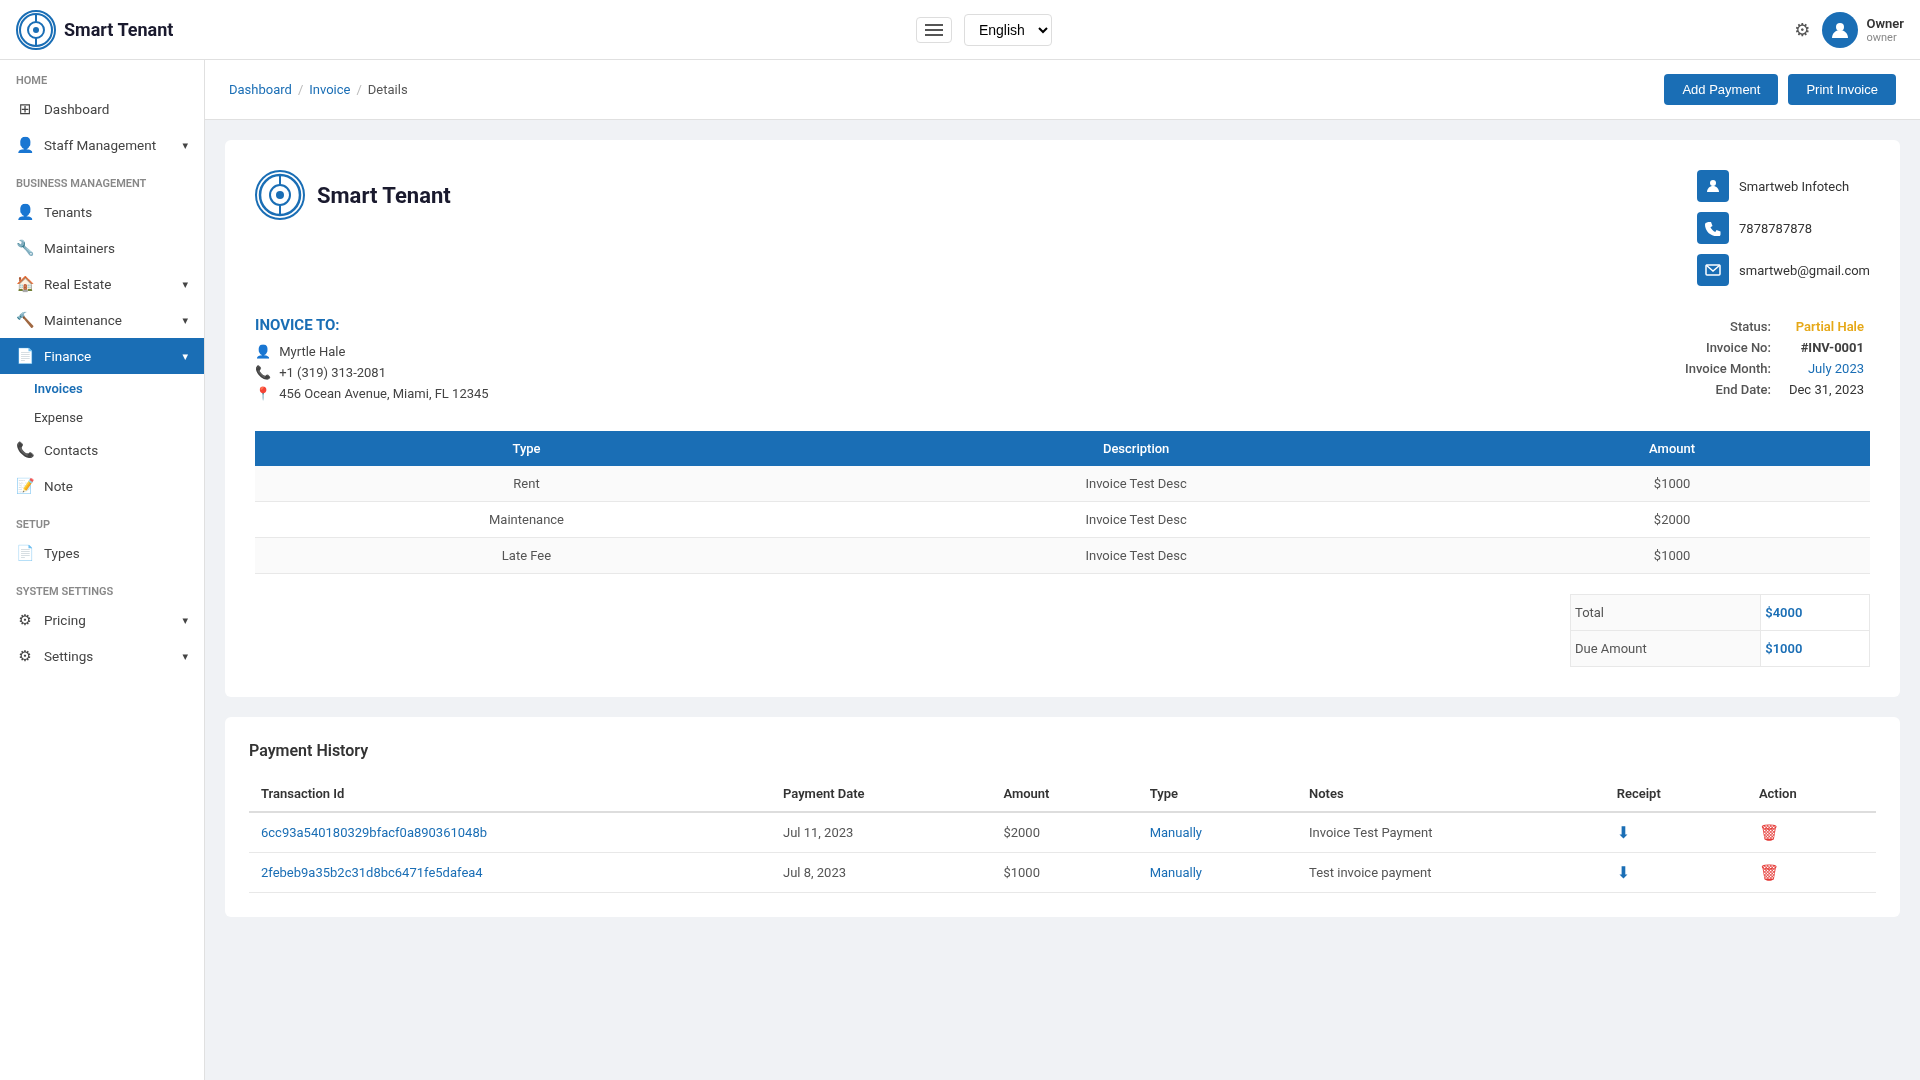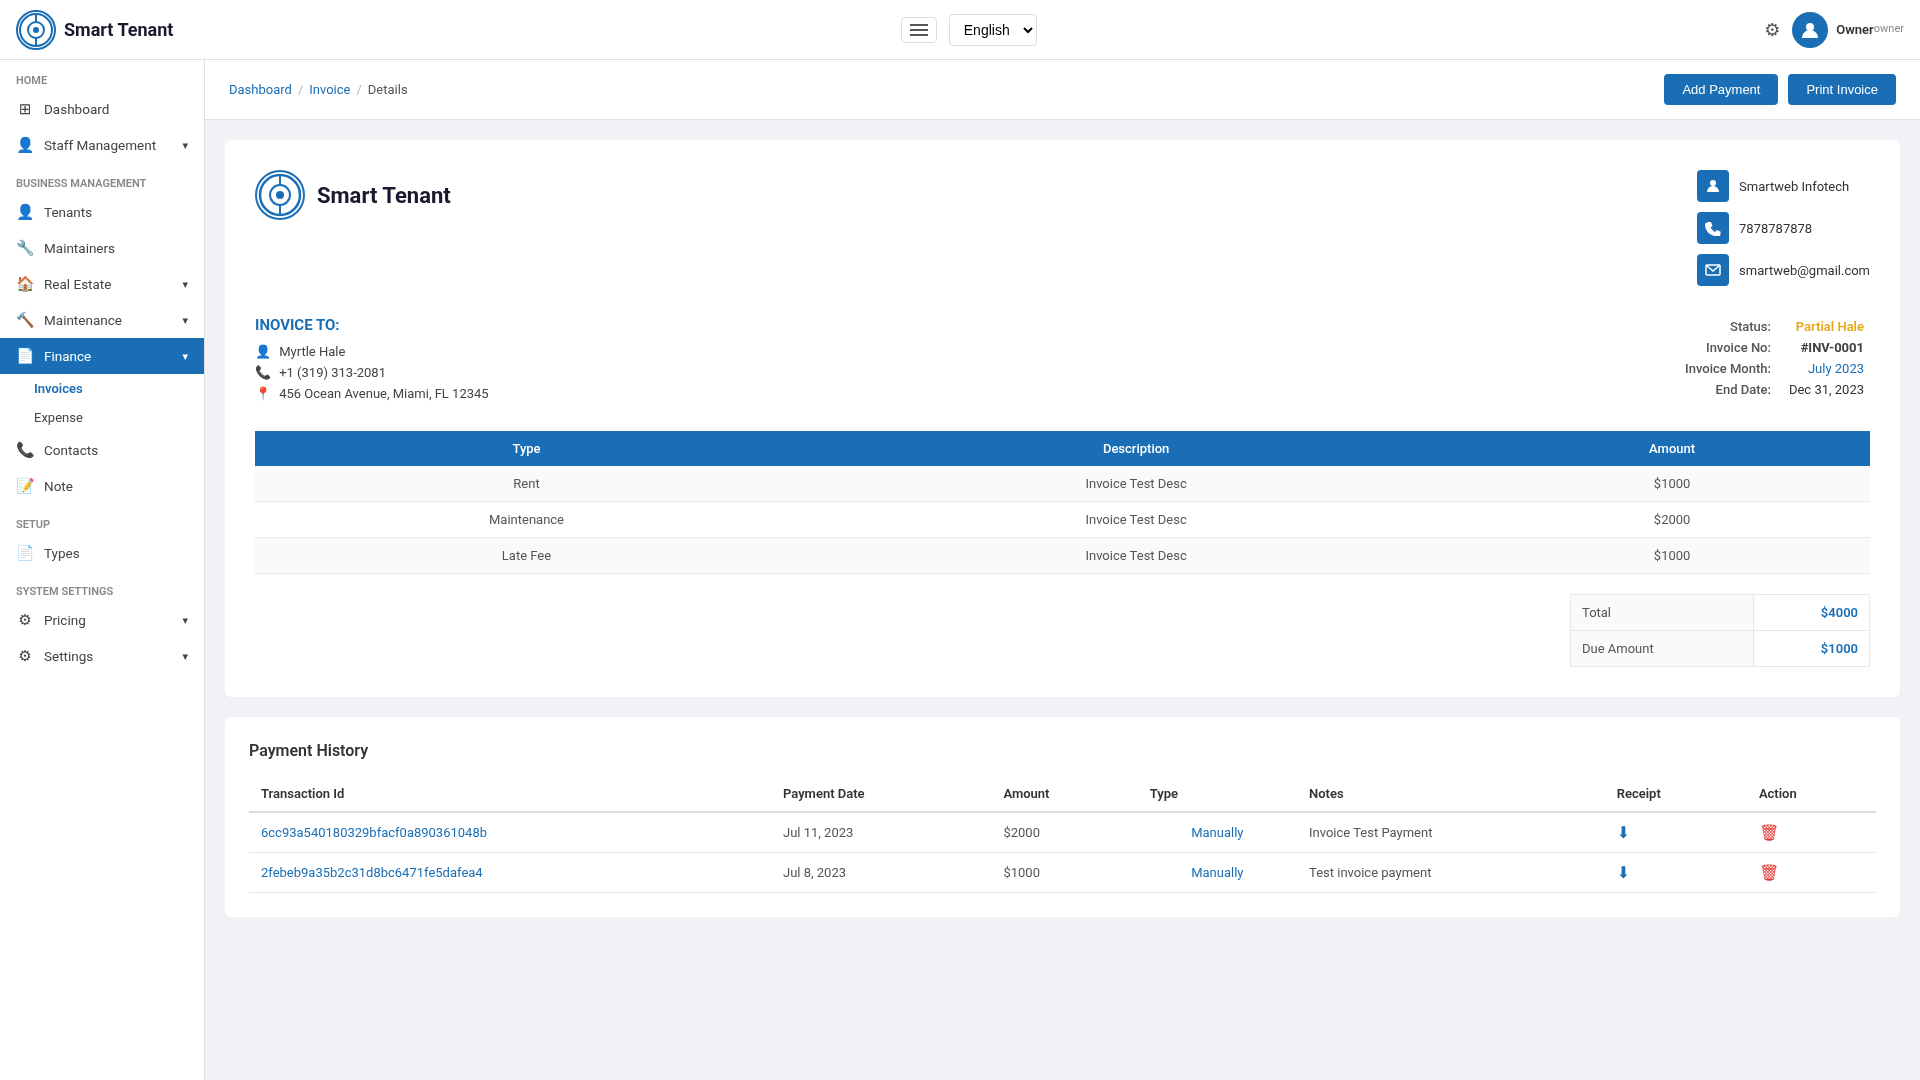--- a/index.html
+++ b/index.html
@@ -15,21 +15,21 @@
     
     .logo-area { display: flex; align-items: center; gap: 8px; margin-right: auto; }
     .logo-circle { width: 40px; height: 40px; border-radius: 50%; border: 2px solid #1a6eb5; display: flex; align-items: center; justify-content: center; }
     .logo-text { font-size: 18px; font-weight: 700; color: #1a1a2e; }
     .hamburger-btn { background: none; border: 1px solid #ddd; border-radius: 4px; padding: 6px 8px; cursor: pointer; display: flex; flex-direction: column; gap: 3px; }
     .hamburger-btn span { display: block; width: 18px; height: 2px; background: #555; }
     .lang-select { border: 1px solid #ddd; border-radius: 4px; padding: 6px 10px; font-size: 14px; cursor: pointer; background: #fff; }
     .settings-icon-btn { background: none; border: none; cursor: pointer; color: #555; font-size: 18px; margin-left: auto; }
     .user-info { display: flex; align-items: center; gap: 8px; }
     .user-avatar { width: 36px; height: 36px; border-radius: 50%; background: #1a6eb5; display: flex; align-items: center; justify-content: center; color: #fff; font-size: 14px; }
-    .user-name-block { display: flex; flex-direction: row; justify-content: center; }
+    .user-name-block { display: flex; flex-direction: column; justify-content: center; }
     .user-name-block .name { font-weight: 600; font-size: 13px; }
     .user-name-block .role { font-size: 11px; color: #888; }
 
     
     .sidebar-section-title { font-size: 11px; font-weight: 600; color: #888; text-transform: uppercase; padding: 14px 16px 4px; }
     .sidebar-item { display: flex; align-items: center; gap: 10px; padding: 9px 16px; cursor: pointer; color: #444; font-size: 13.5px; border-radius: 0; }
     .sidebar-item.active { background: #1a6eb5; color: #fff; }
     .sidebar-item .icon { font-size: 15px; width: 18px; text-align: center; }
     .sidebar-item .chevron { margin-left: auto; font-size: 11px; }
     .sidebar-sub-item { padding: 7px 16px 7px 34px; font-size: 13px; cursor: pointer; color: #444; }
@@ -74,34 +74,34 @@
     .invoice-table { width: 100%; border-collapse: collapse; margin-bottom: 20px; }
     .invoice-table thead tr { background: #1a6eb5; color: #fff; }
     .invoice-table thead th { padding: 10px 16px; text-align: center; font-weight: 500; font-size: 13px; }
     .invoice-table tbody tr { border-bottom: 1px solid #e8e8e8; }
     .invoice-table tbody td { padding: 10px 16px; text-align: center; font-size: 13px; color: #555; }
     .invoice-table tbody tr:nth-child(odd) { background: #fafafa; }
 
     
     .totals-section { display: flex; justify-content: flex-end; }
     .totals-table { border-collapse: collapse; min-width: 300px; }
-    .totals-table td { padding: 10px 11px; border: 1px solid #e8e8e8; font-size: 13px; margin-top: 8px; }
+    .totals-table td { padding: 10px 4px; border: 1px solid #e8e8e8; font-size: 13px; margin-top: 8px; }
     .totals-table td:first-child { color: #555; background: #fafafa; }
-    .totals-table td:last-child { color: #1a6eb5; font-weight: 600; text-align: right; }
+    .totals-table td:last-child { color: #1a6eb5; font-weight: 600; }
 
     
     .payment-card { background: #fff; margin: 0 20px 20px; border-radius: 6px; padding: 24px; }
     .payment-title { font-size: 16px; font-weight: 600; margin-bottom: 16px; color: #333; }
     .payment-table { width: 100%; border-collapse: collapse; }
     .payment-table thead tr { background: #fff; border-bottom: 2px solid #e8e8e8; }
     .payment-table thead th { padding: 10px 12px; text-align: left; font-weight: 600; font-size: 13px; color: #333; border-bottom: 2px solid #ddd; }
     .payment-table tbody tr { border-bottom: 1px solid #e8e8e8; }
     .payment-table tbody td { padding: 10px 12px; font-size: 13px; color: #555; }
     .payment-table .link-text { color: #1a6eb5; }
-    .payment-table .manually-text { color: #1a6eb5; text-align: center; }
+    .payment-table .manually-text { color: #1a6eb5; }
     .download-icon { color: #1a6eb5; font-size: 16px; cursor: pointer; }
     .delete-icon { color: #e53935; font-size: 16px; cursor: pointer; }
   </style>
 </head>
 <body>
 
 <div class="app-wrapper">
 
   <div class="top-bar">
     <div class="logo-area">

